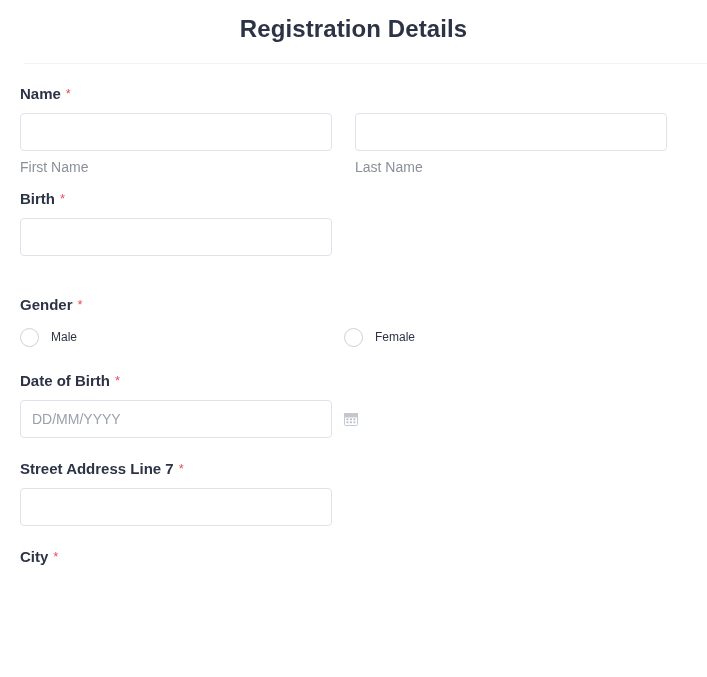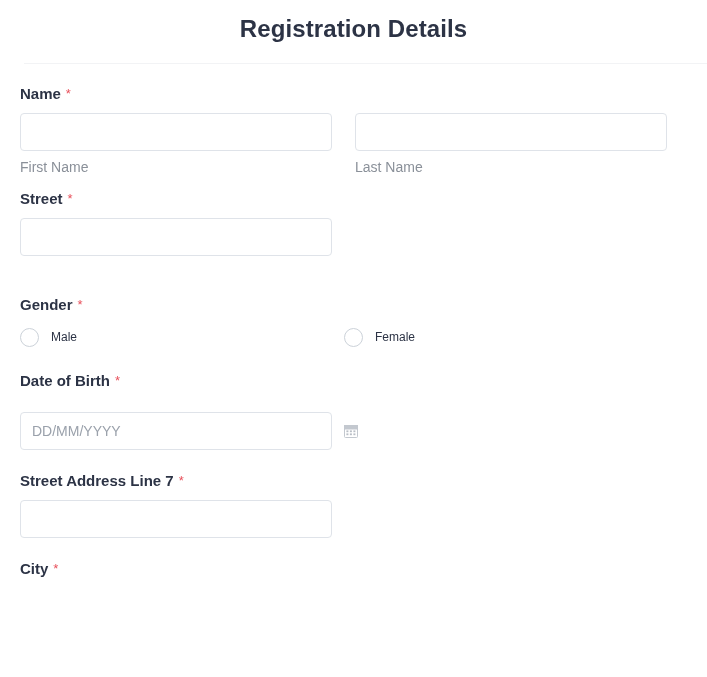--- a/index.html
+++ b/index.html
@@ -133,21 +133,20 @@
     margin-left: 12px;
     font-size: 12px;
     color: #2c3345;
     line-height: 19px;
   }
 
   
   .date-wrap {
     position: relative;
     width: 348px;
-    margin-top: 12px;
   }
   .date-wrap .text-input {
     padding-right: 34px;
   }
   .calendar-icon {
     position: absolute;
     right: 10px;
     top: 50%;
     transform: translateY(-50%);
     width: 14px;
@@ -183,21 +182,21 @@
         <div class="col">
           <input class="text-input" type="text" placeholder="" style="">
           <span class="sub-label">Last Name</span>
         </div>
       </div>
     </div>
 
     <div class="spacer-16"></div>
 
     <div class="field-row">
-      <span class="field-label"><span>Street</span><span class="req-star">*</span></span>
+      <span class="field-label"><span>Birth</span><span class="req-star">*</span></span>
       <div class="cols">
         <div class="col">
           <input class="text-input" type="text" placeholder="" style="">
         </div>
       </div>
     </div>
 
     <div class="spacer-22"></div>
 
 

